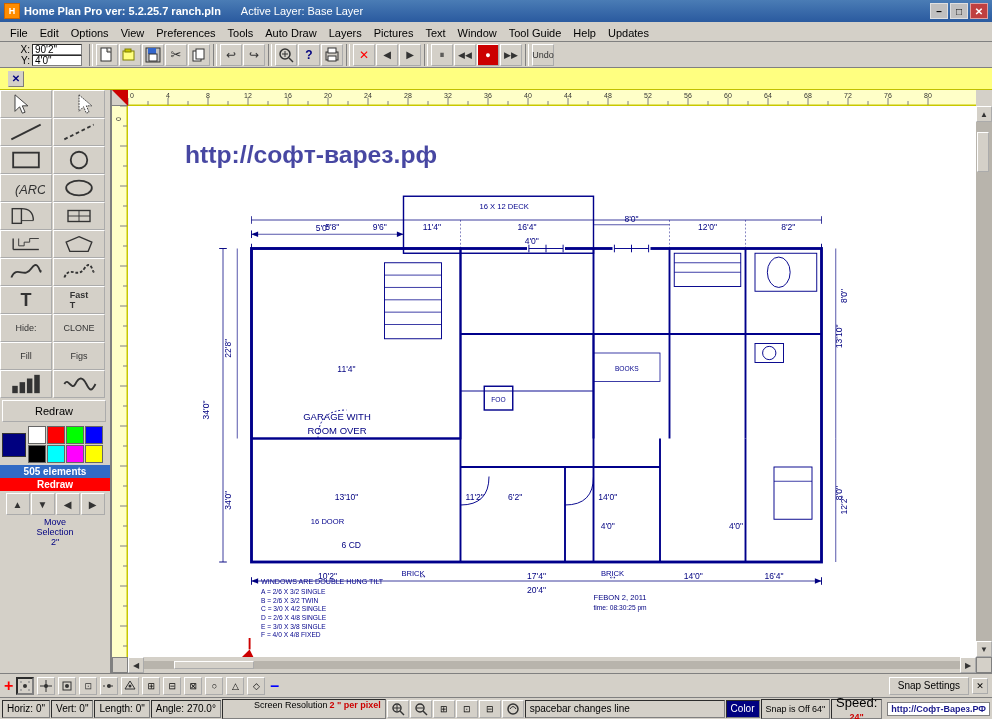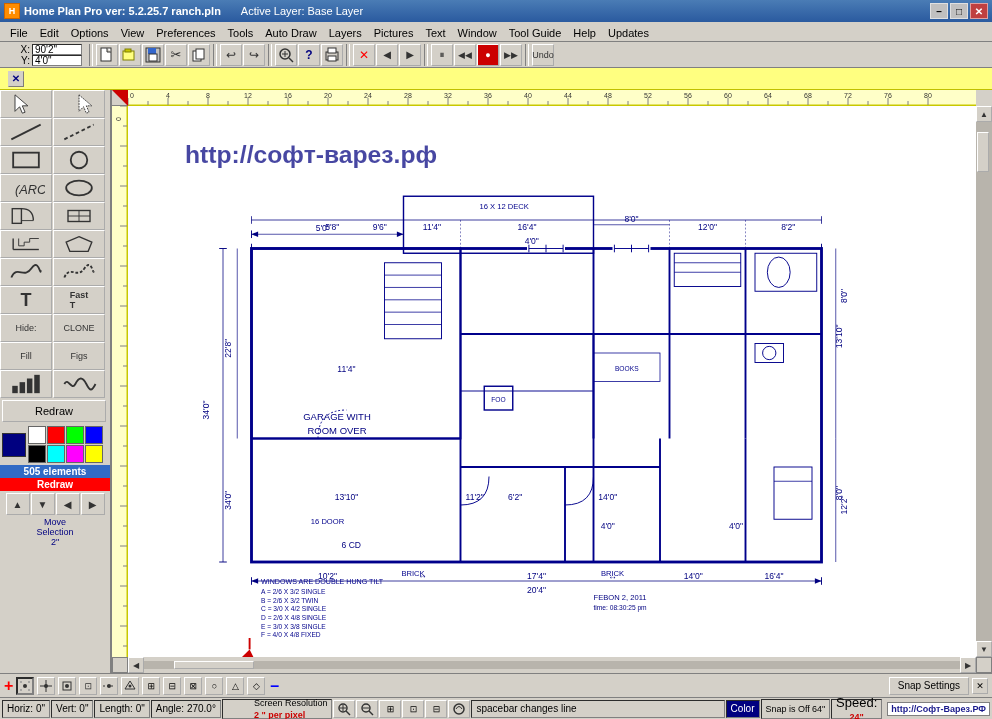--- a/index.html
+++ b/index.html
@@ -959,21 +959,21 @@
     <span>Vert:  0"</span>
   </div>
 
   <div class="status-section">
     <span>Length:  0"</span>
   </div>
   <div class="status-section">
     <span>Angle:  270.0°</span>
   </div>
 
-  <div class="status-section" style="flex-direction:column; height:20px; justify-content:center; align-items:flex-start;padding-left:31px;">
+  <div class="status-section" style="flex-direction:row; height:20px; justify-content:center; align-items:flex-start;padding-left:31px;">
     <span style="font-size:9px;">Screen Resolution</span>
     <span style="font-size:9px; color:#cc0000; font-weight:bold;">2 " per pixel</span>
   </div>
 
   <div style="width:22px; height:18px; border:1px outset #fff; background:#d4d0c8; display:flex; align-items:center; justify-content:center; cursor:pointer;">
     <svg width="14" height="14" viewBox="0 0 14 14">
         <circle cx="6" cy="6" r="4" fill="none" stroke="#333" stroke-width="1.5"></circle>
         <line x1="9" y1="9" x2="13" y2="13" stroke="#333" stroke-width="1.5"></line>
         <line x1="6" y1="3" x2="6" y2="9" stroke="#333"></line>
         <line x1="3" y1="6" x2="9" y2="6" stroke="#333"></line>

